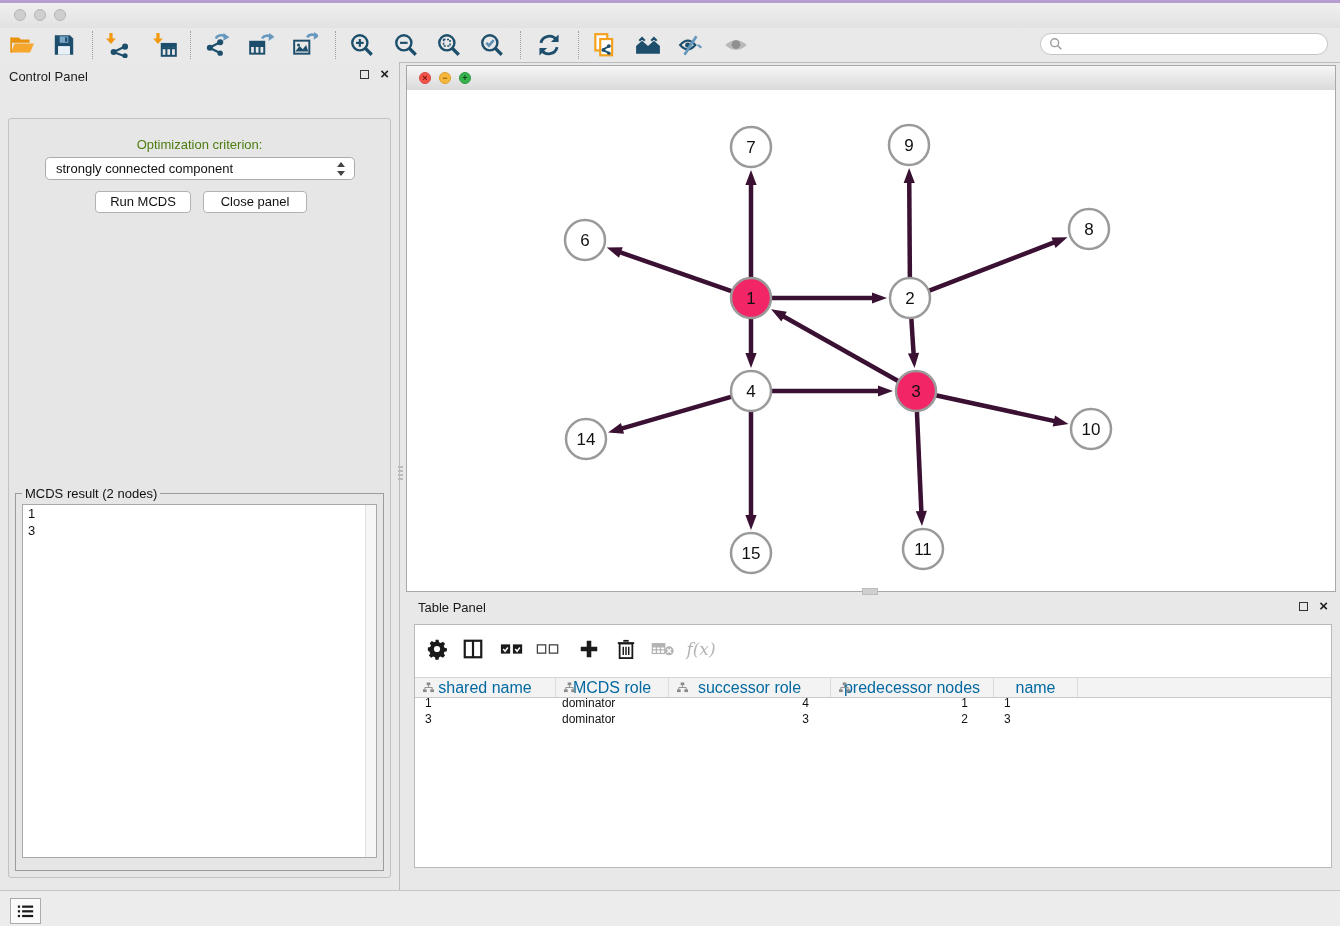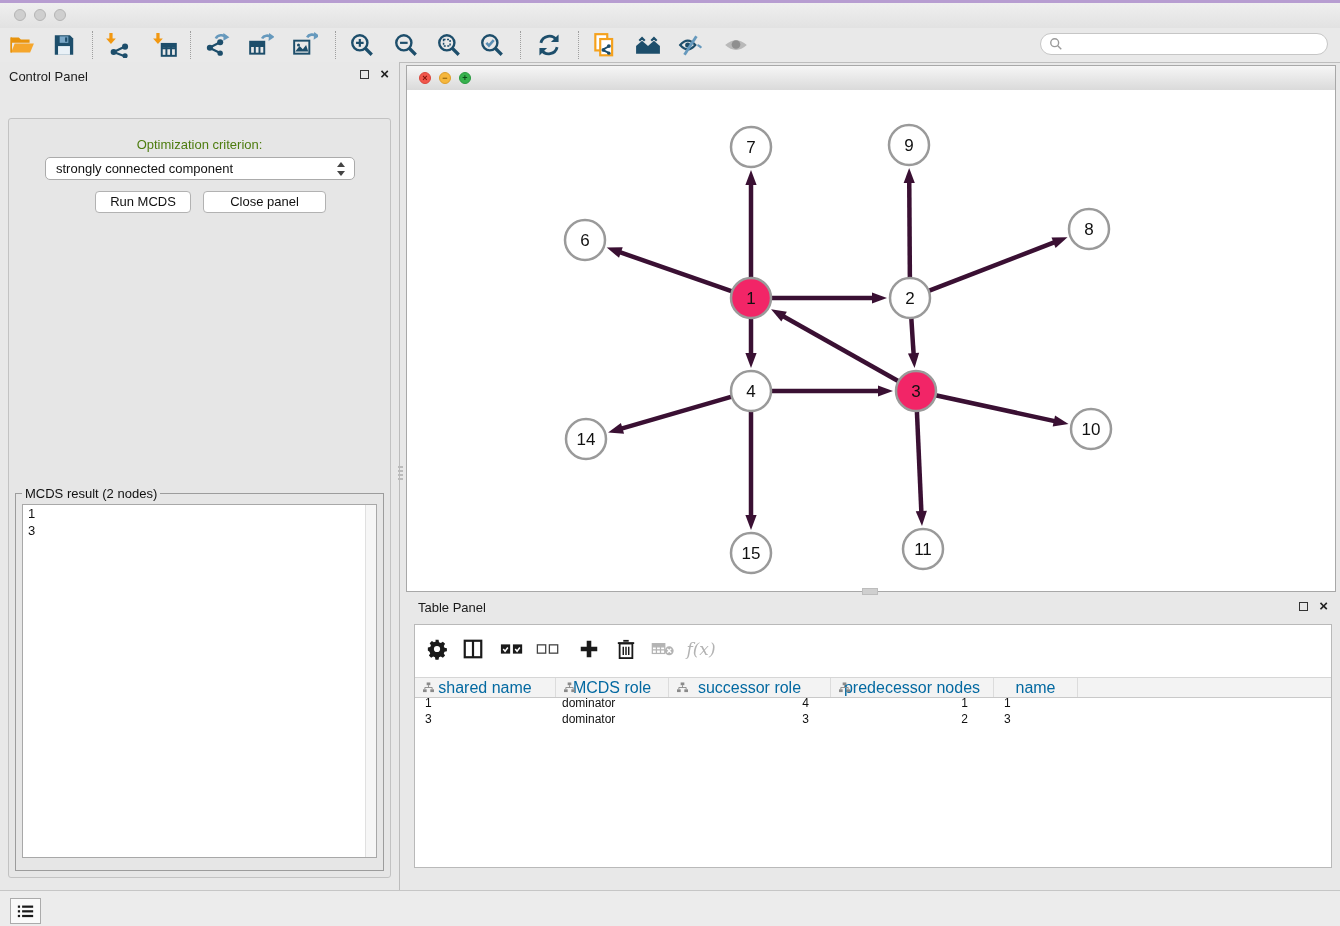--- a/index.html
+++ b/index.html
@@ -250,21 +250,21 @@
   <div id="cp-content">
     <div id="opt-label">Optimization criterion:</div>
     <div id="criterion-select">
       <span>strongly connected component</span>
       <span class="stepper">
           <span class="up"></span>
           <span class="dn"></span>
         </span>
     </div>
     <div class="mac-btn" style="left:86px;width:96px">Run MCDS</div>
-    <div class="mac-btn" style="left:194px;width:123px">Close panel</div>
+    <div class="mac-btn" style="left:194px;width:104px">Close panel</div>
     <div id="mcds-group">
       <span id="mcds-legend">MCDS result (2 nodes)</span>
       <div id="mcds-list">
         <div id="mcds-items">
             <div class="mcds-item">1</div>
             <div class="mcds-item">3</div>
           </div>
         <div id="mcds-scroll"></div>
       </div>
     </div>

